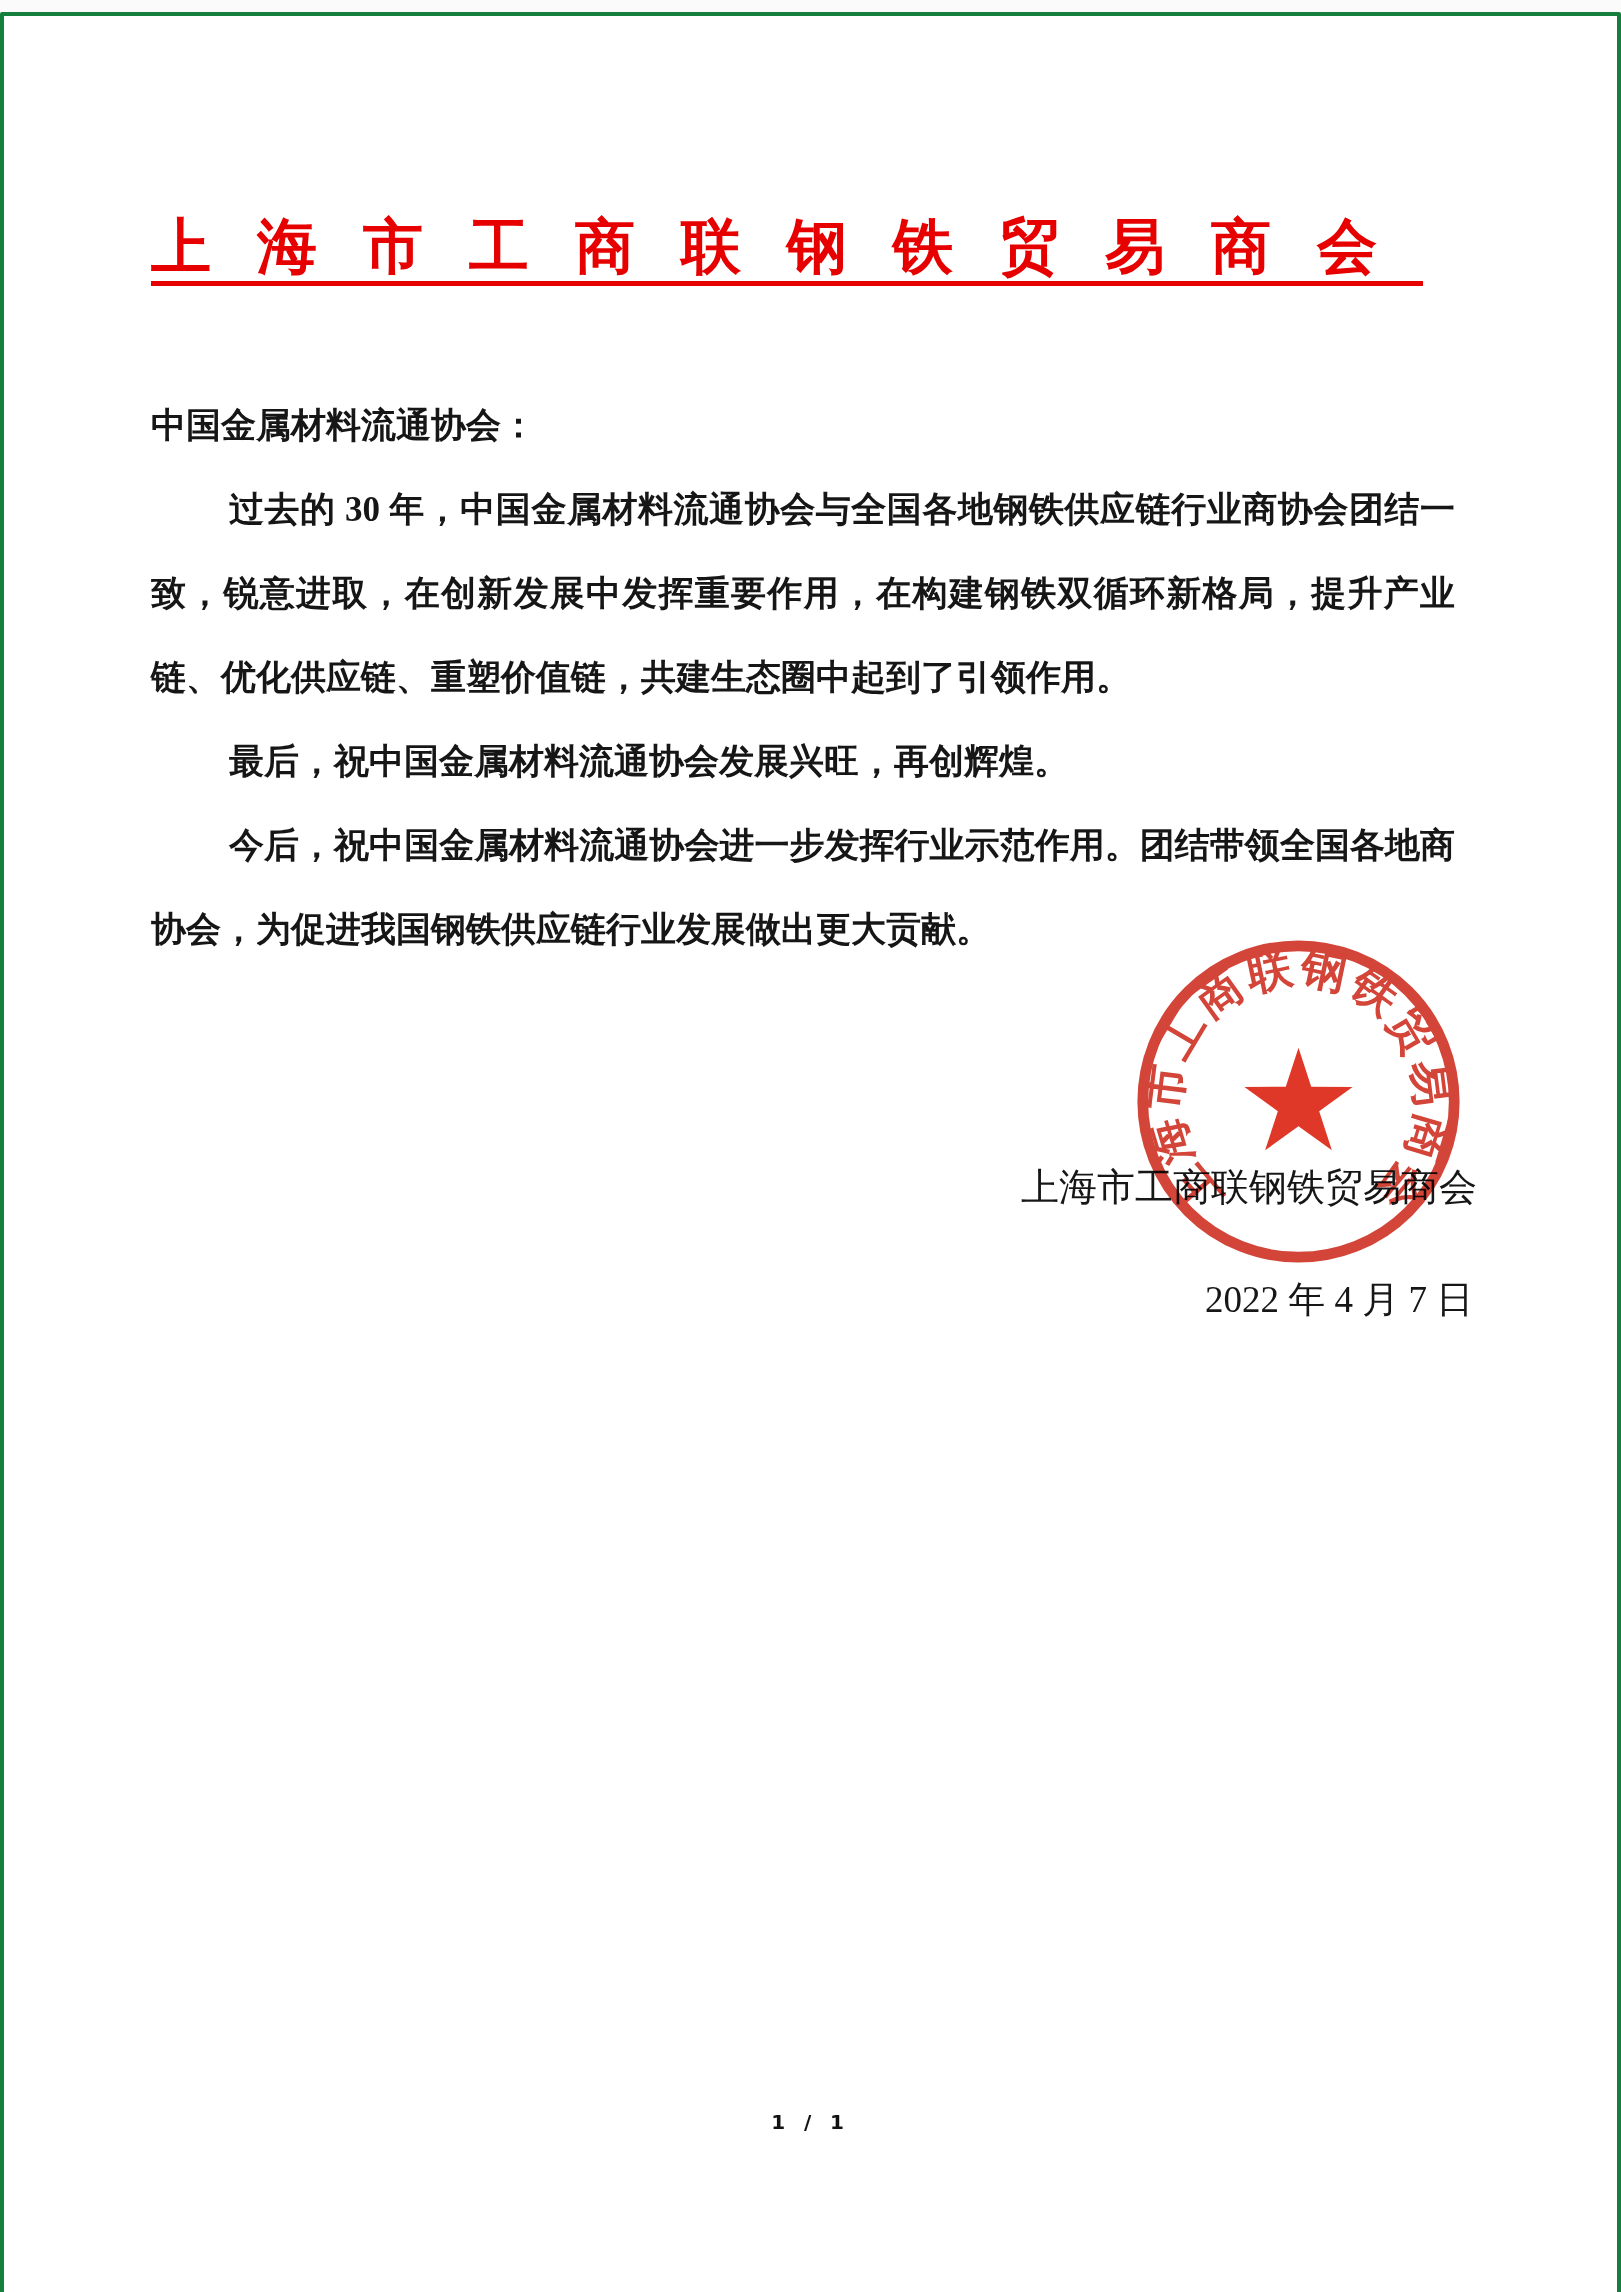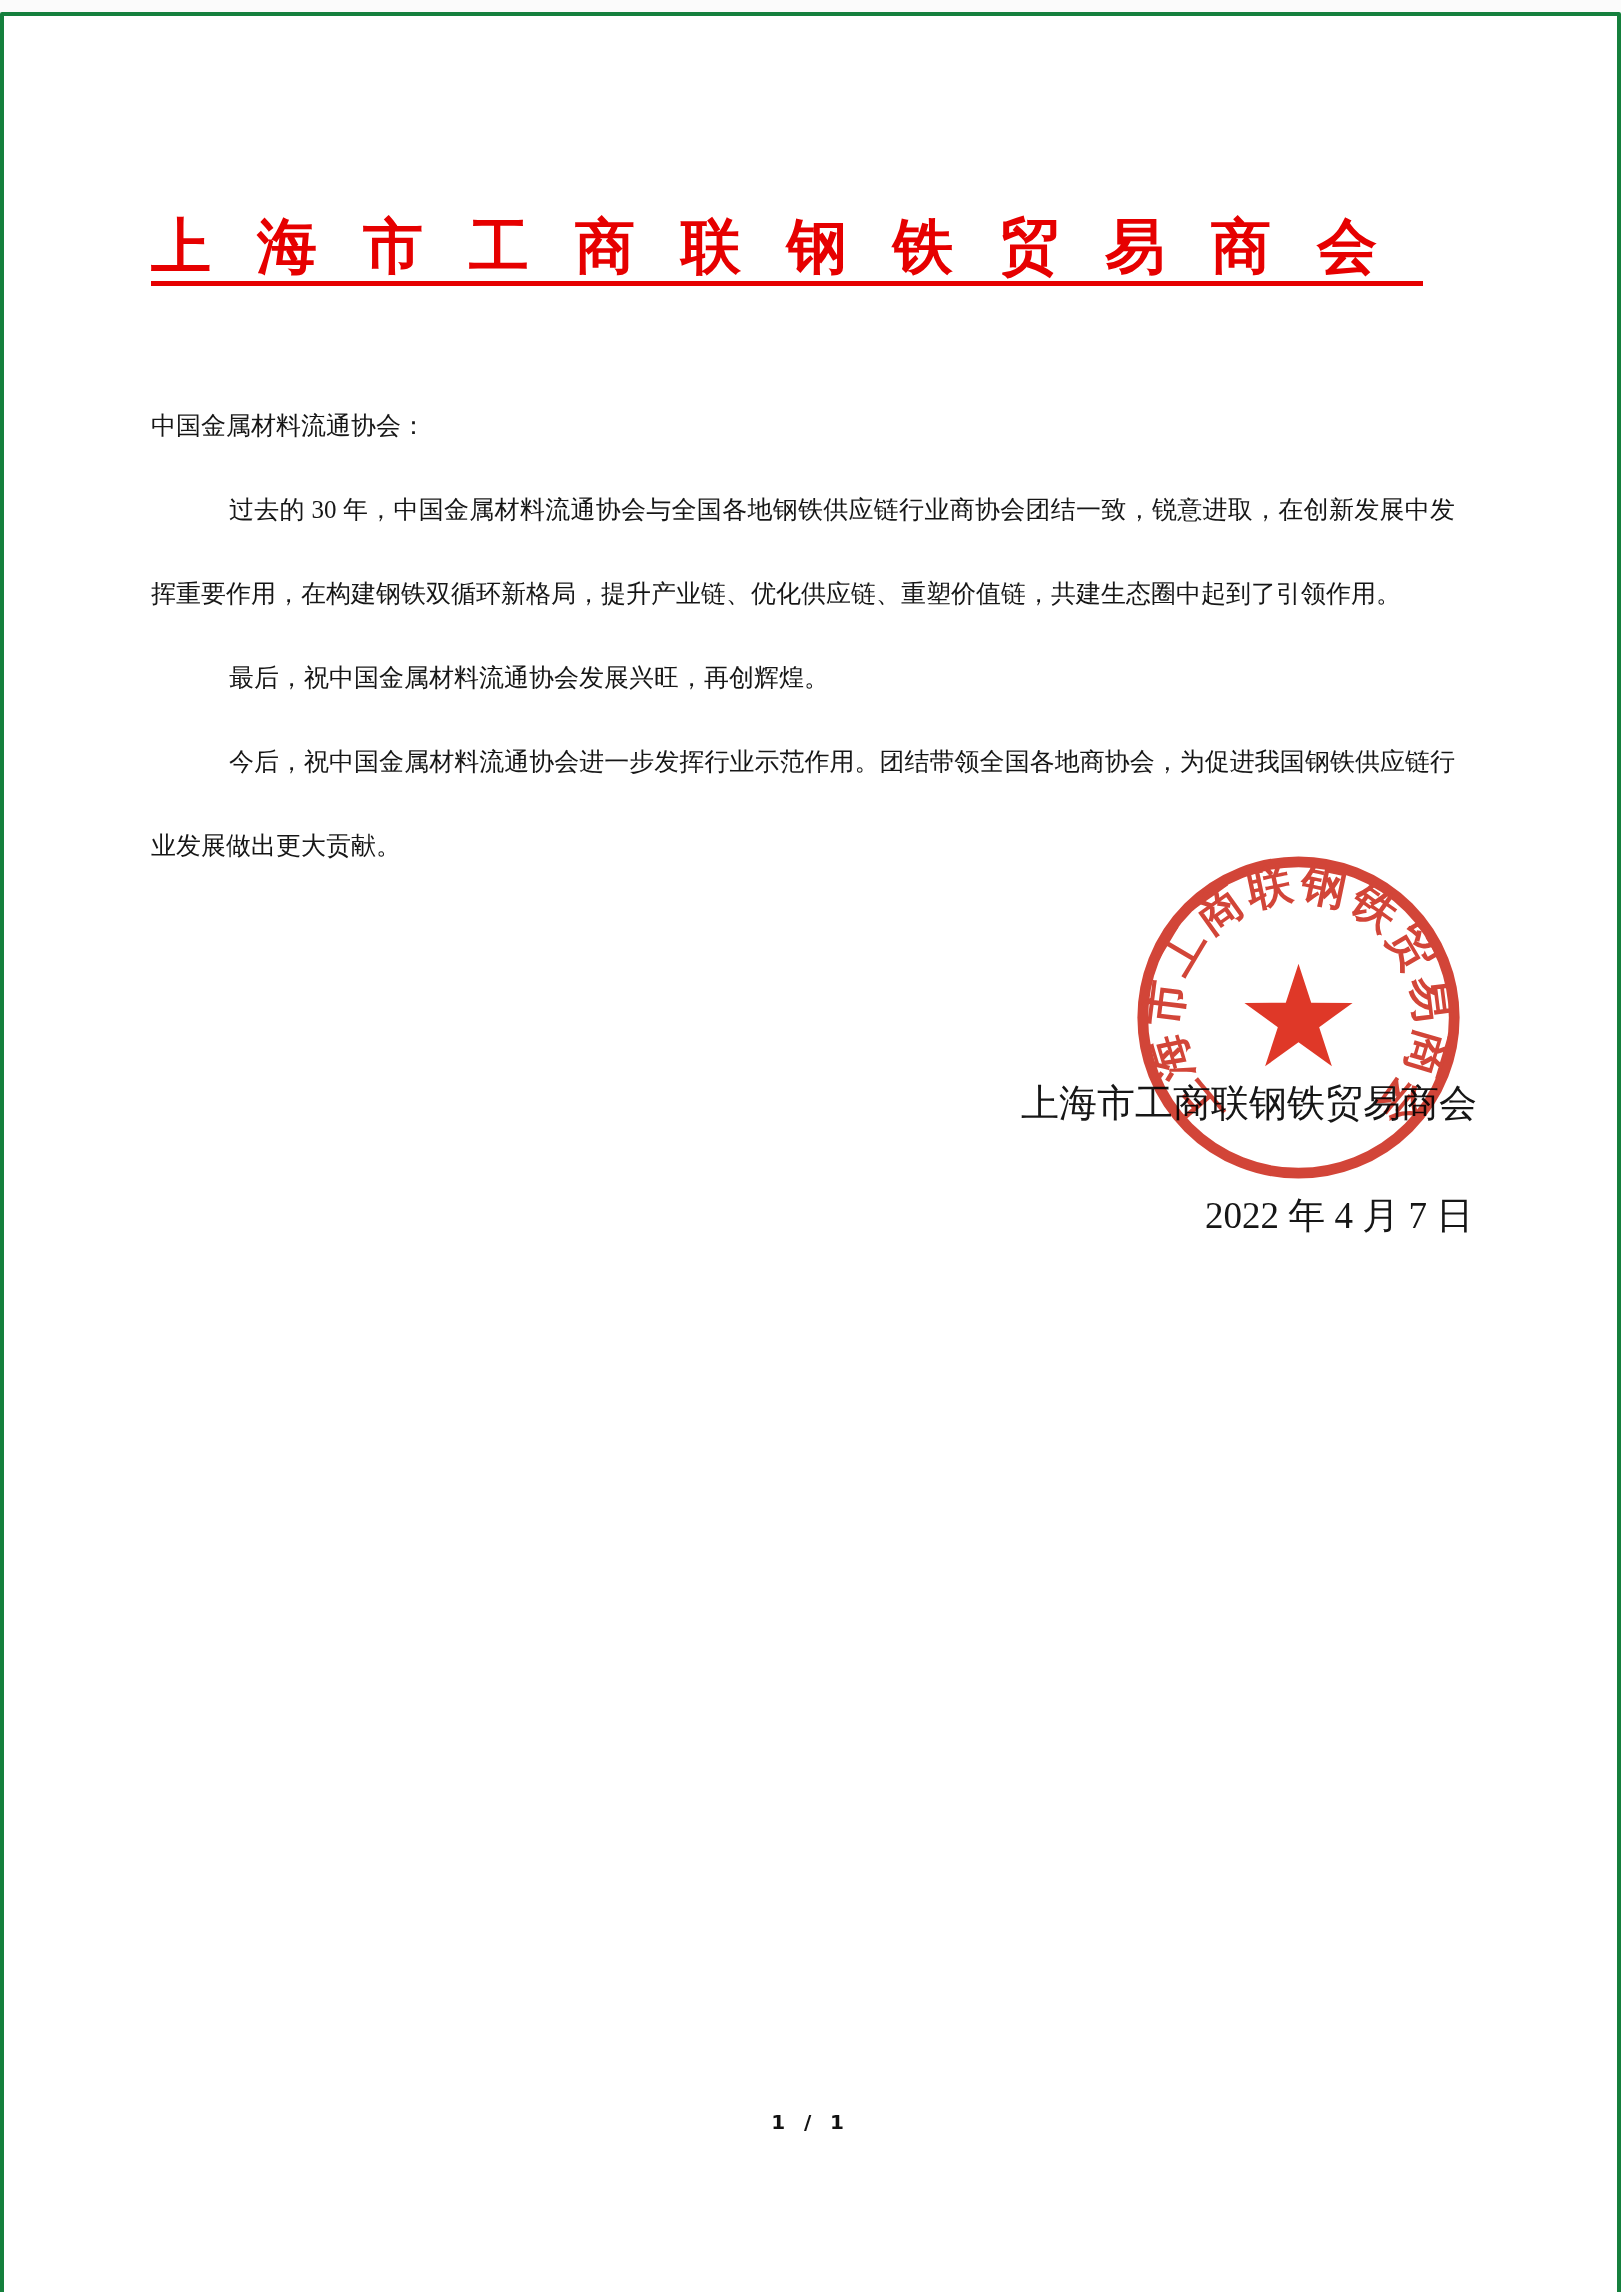--- a/index.html
+++ b/index.html
@@ -34,24 +34,25 @@
     margin-top: 112px;
     text-align: center;
     font-size: 57px;
     line-height: 1;
     font-weight: bold;
     color: #111111;
   }
 
   .body-text {
     margin-top: 98px;
-    font-size: 25px;
+    font-size: 35px;
     line-height: 84px;
     text-align: justify;
     color: #161616;
+    font-weight: bold;
   }
   .body-text p { text-indent: 78px; }
   .body-text p.salutation { text-indent: 0; }
 
   .sign-area { position: relative; height: 510px; }
 
   .signature {
     position: absolute;
     left: 870px;
     top: 196px;

